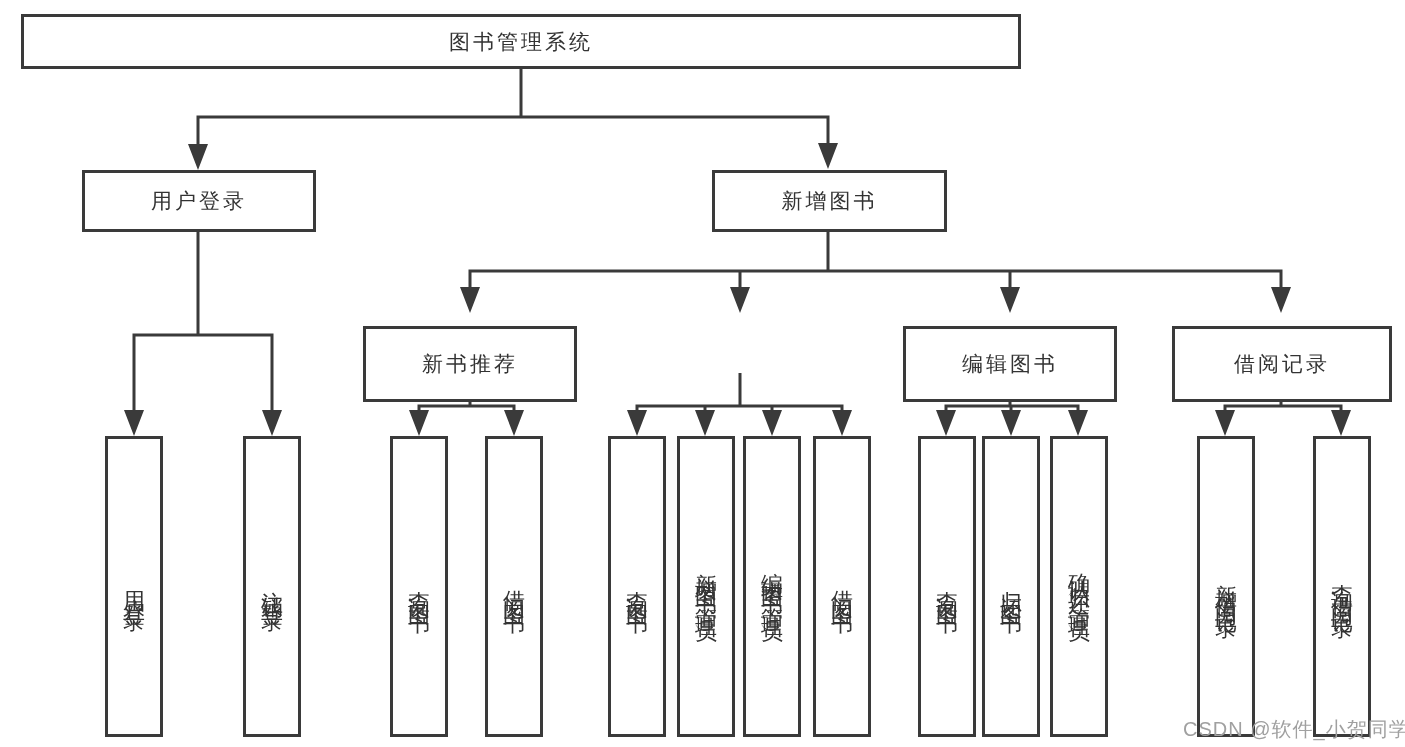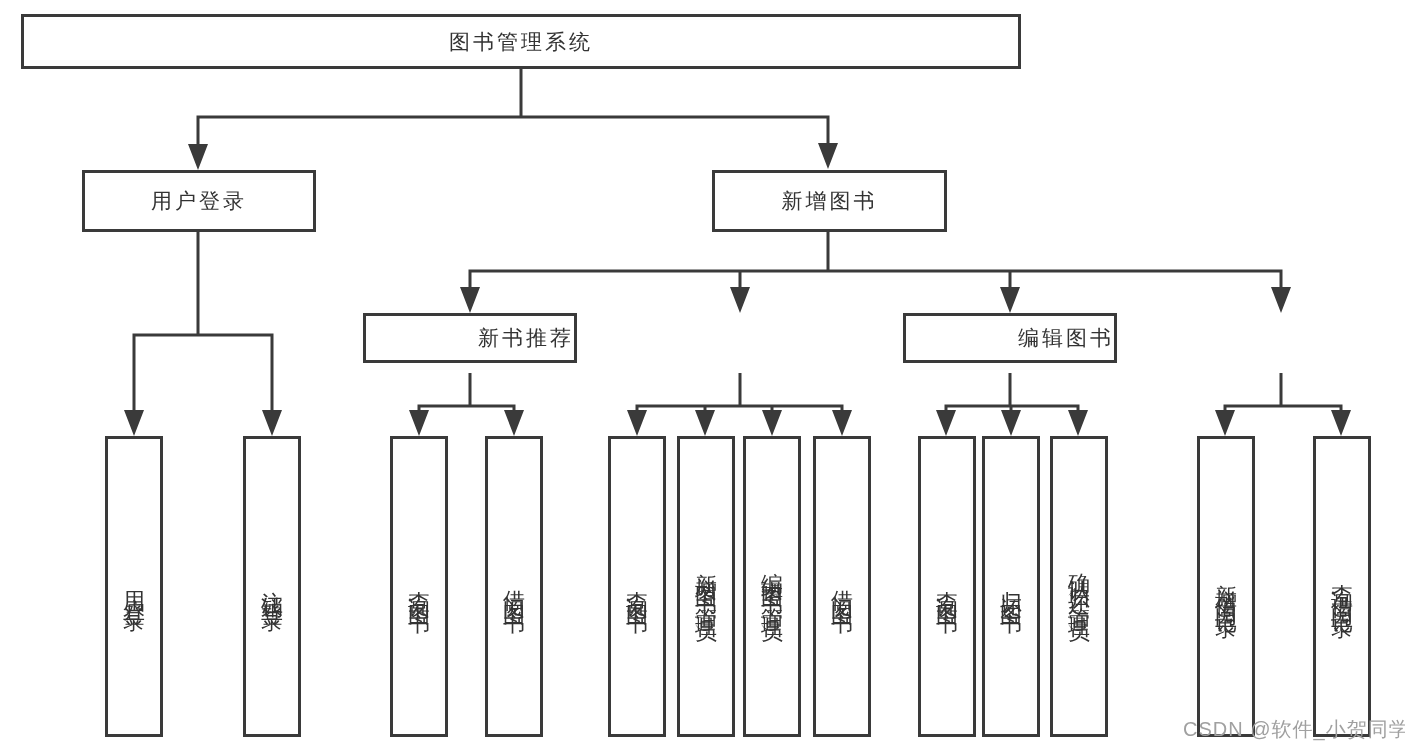--- a/index.html
+++ b/index.html
@@ -15,21 +15,21 @@
     justify-content:center;
     color:#333333;
   }
   .hlabel{
     font-size:21px;
     letter-spacing:3px;
     white-space:nowrap;
     color:#333333;
   }
   .lvl2{top:170px;height:62px;}
-  .lvl3{top:313px;height:50px;width:214px;justify-content:flex-end;}
+  .lvl3{top:326px;height:76px;width:214px;}
   .vbox{top:436px;height:301px;width:58px;}
   .vtext{
     writing-mode:vertical-lr;
     text-orientation:mixed;
     font-size:22px;
     letter-spacing:7px;
     line-height:1;
     color:#333333;
     white-space:nowrap;
   }
@@ -115,20 +115,23 @@
   <div class="box lvl2" style="left:712px;width:235px">
     <span class="hlabel">新增图书</span>
   </div>
 
   <div class="box lvl3" style="left:363px">
     <span class="hlabel">新书推荐</span>
   </div>
   <div class="box lvl3" style="left:903px">
     <span class="hlabel">编辑图书</span>
   </div>
+  <div class="box lvl3" style="left:1172px;width:220px">
+    <span class="hlabel">借阅记录</span>
+  </div>
 
   <div class="box vbox" style="left:105px">
     <span class="vtext">用户登录</span>
   </div>
   <div class="box vbox" style="left:243px">
     <span class="vtext">注销登录</span>
   </div>
 
   <div class="box vbox" style="left:390px">
     <span class="vtext">查询图书</span>

